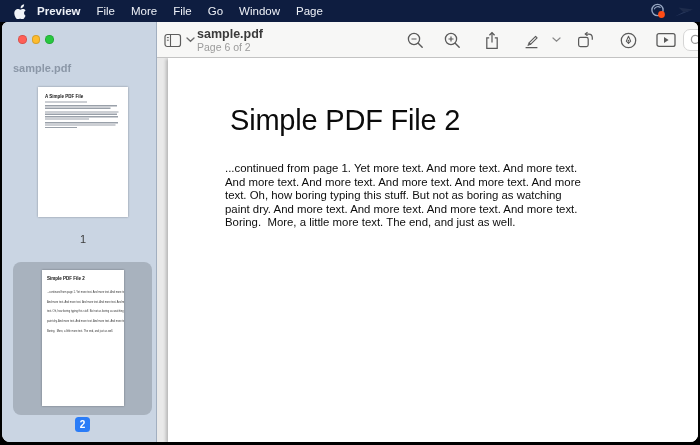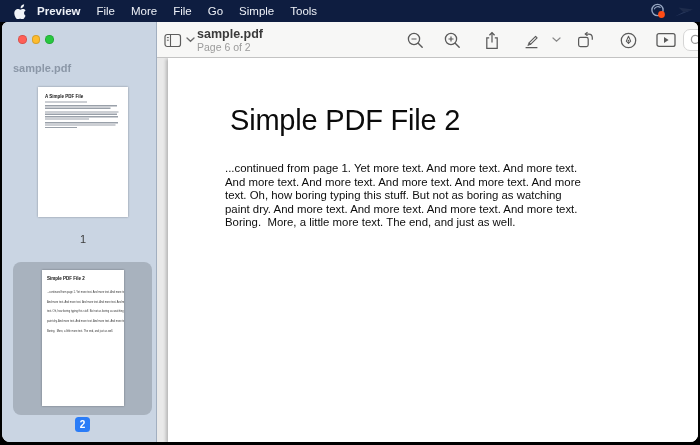--- a/index.html
+++ b/index.html
@@ -120,22 +120,22 @@
     <span class="apple">
       <svg width="13" height="15" viewBox="0 0 14 17" fill="#f0f3f8">
         <path d="M11.2 3.4c.7-.8 1.15-1.95 1-3.1-1 .1-2.2.7-2.9 1.5-.65.75-1.2 1.9-1 3 1.1.1 2.2-.6 2.9-1.4zM13.9 13.2c-.35.8-.52 1.15-.98 1.9-.63 1.05-1.53 2.35-2.64 2.35-.98 0-1.24-.63-2.57-.63s-1.62.63-2.6.63c-1.1 0-1.95-1.17-2.6-2.2C.83 12.5.64 9.3 1.85 7.6c.82-1.16 2.08-1.85 3.25-1.85 1.2 0 1.95.66 2.95.66.96 0 1.55-.66 2.93-.66 1.04 0 2.14.57 2.93 1.55-2.57 1.4-2.15 5.08-.01 5.9z"></path>
       </svg>
     </span>
     <span class="menu-item app-name">Preview</span>
     <span class="menu-item">File</span>
     <span class="menu-item">More</span>
     <span class="menu-item">File</span>
     <span class="menu-item">Go</span>
-    <span class="menu-item">Simple</span>
-    <span class="menu-item">Tools</span>
+    <span class="menu-item">Window</span>
+    <span class="menu-item">Page</span>
 
     <span class="menubar-right">
       <span>
         <svg width="17" height="16" viewBox="0 0 17 16">
           <circle cx="7.5" cy="7" r="5.6" fill="none" stroke="#97a7c2" stroke-width="1.4"></circle>
           <path d="M4.2 6.2 A4 4 0 0 1 10.5 4.6" fill="none" stroke="#97a7c2" stroke-width="1.1"></path>
           <circle cx="11.5" cy="11.5" r="3.4" fill="#ff4c15"></circle>
         </svg>
       </span>
       <span>

